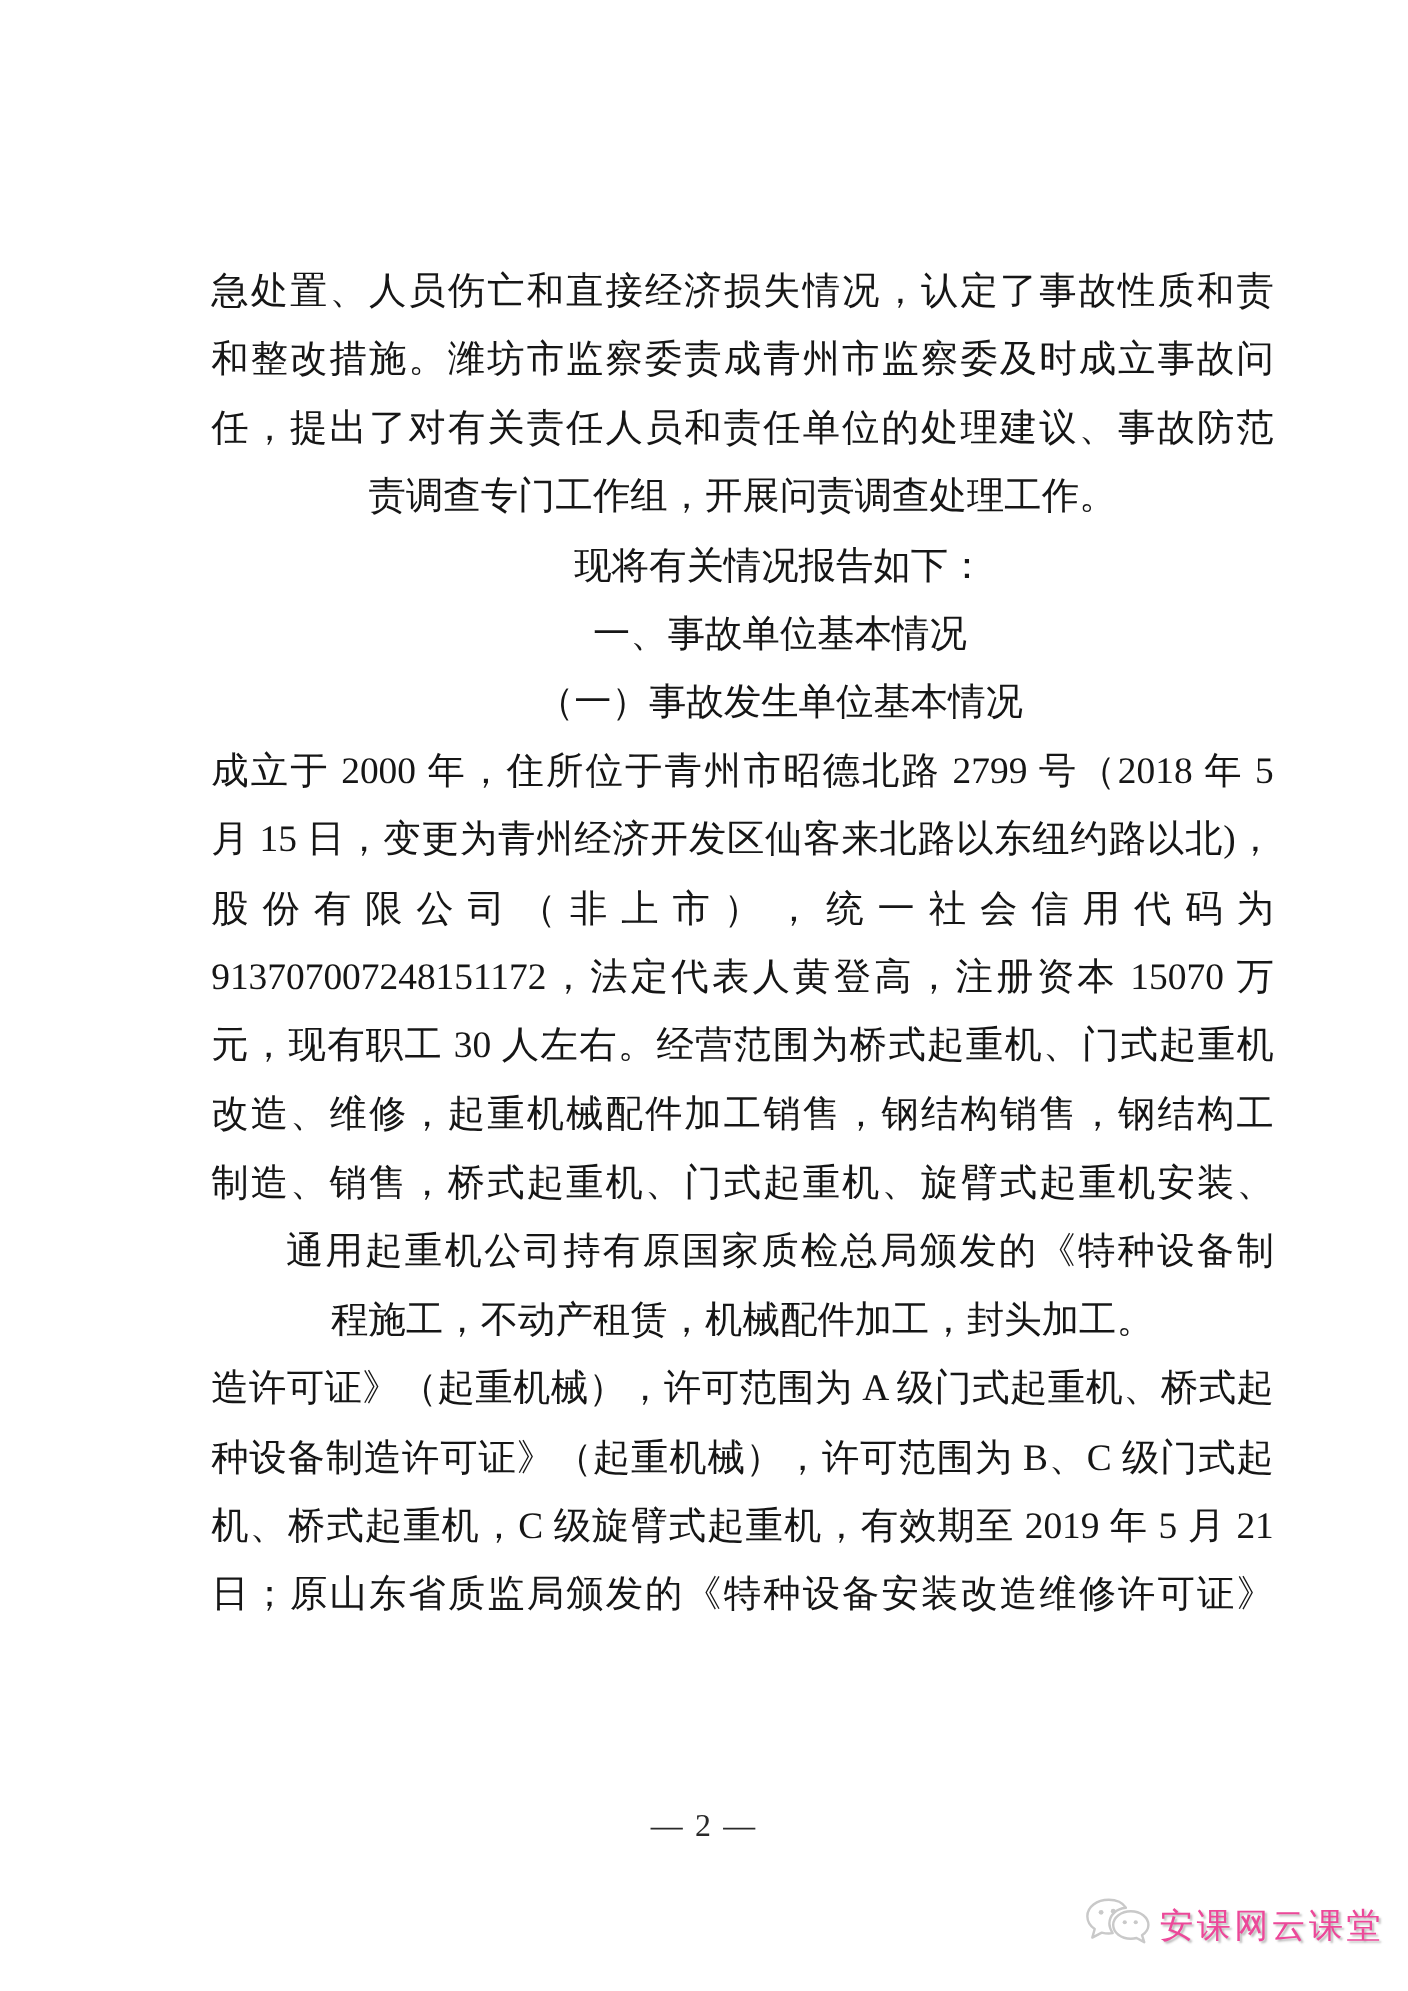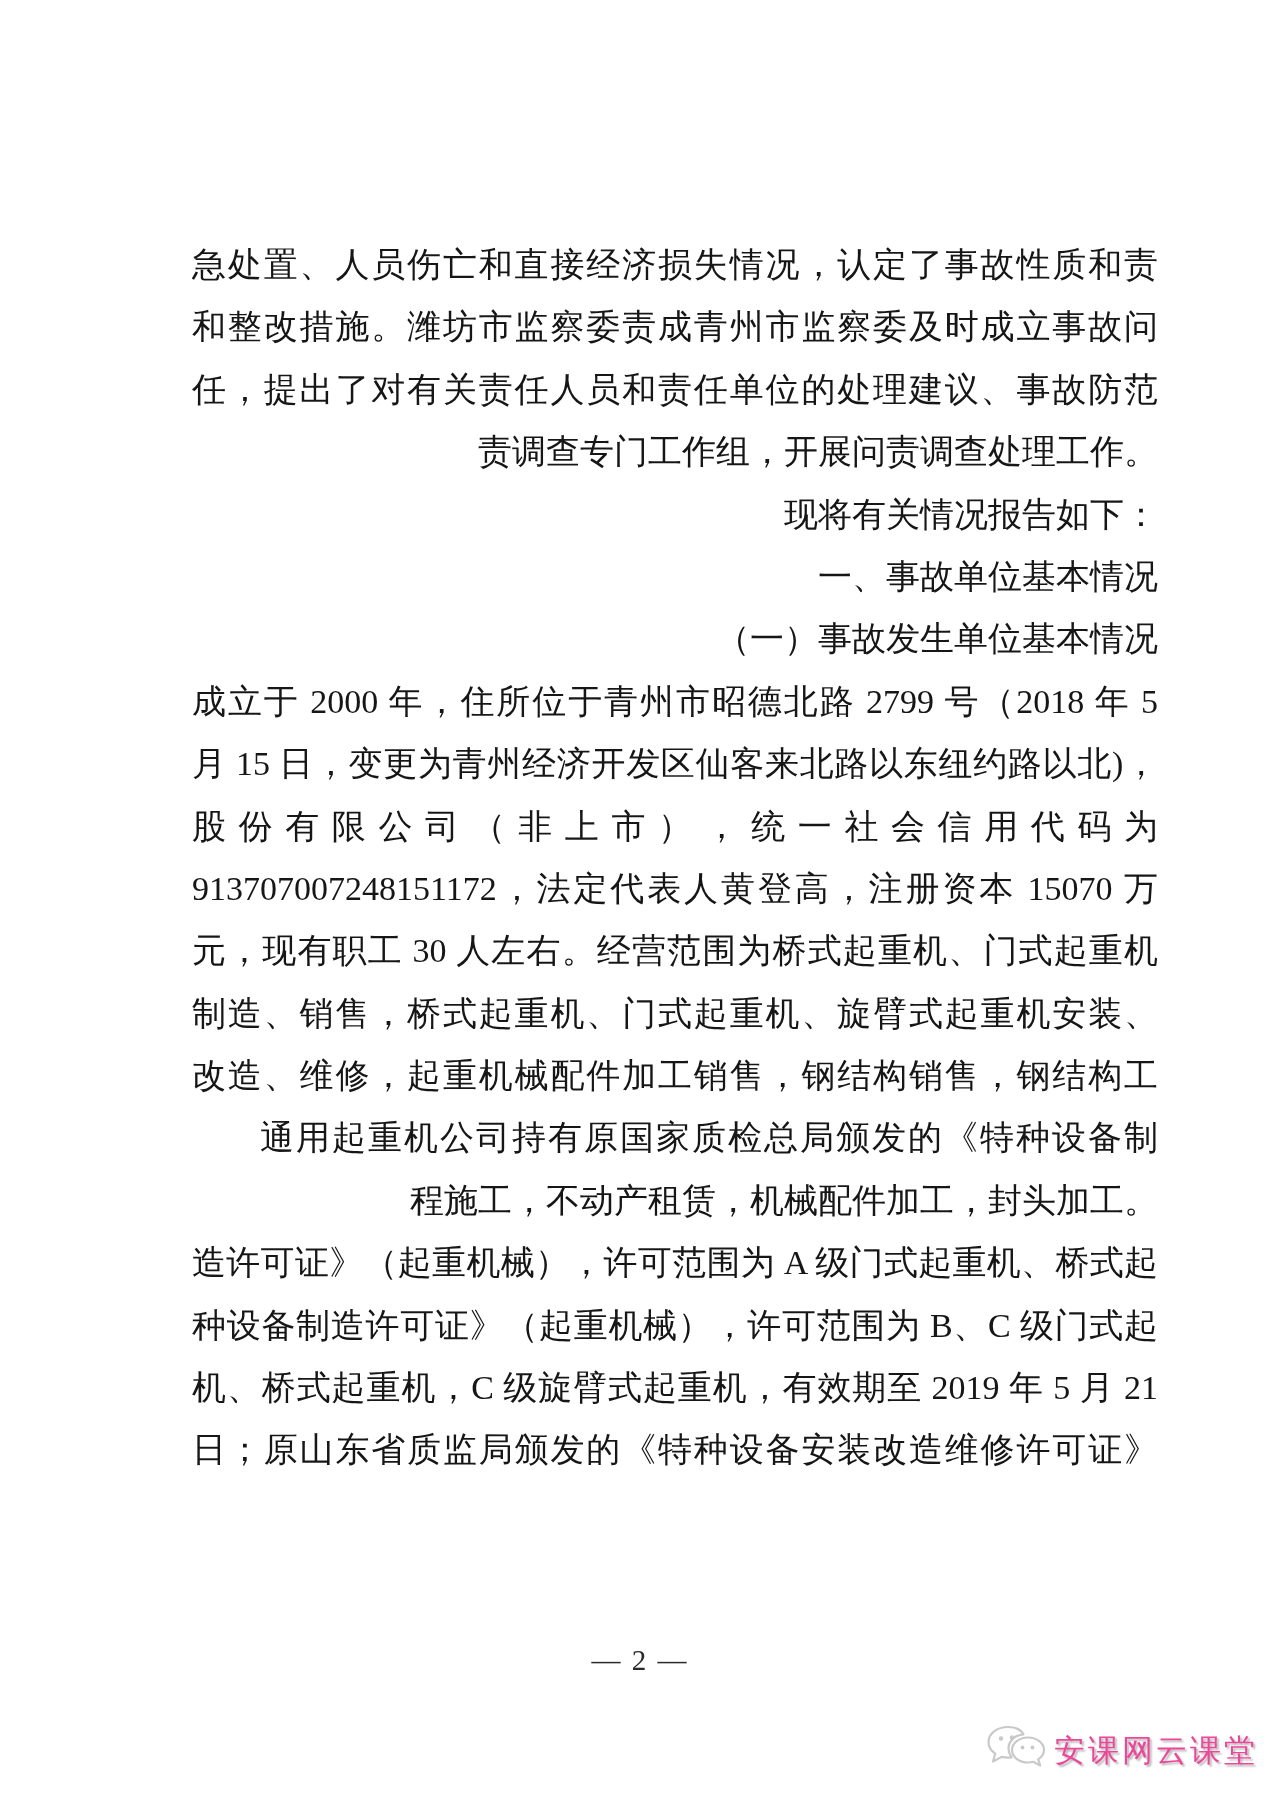--- a/index.html
+++ b/index.html
@@ -21,21 +21,21 @@
     left: 150px;
     top: 234px;
     width: 966px;
     margin-left: 42px;
   }
   .ln {
     height: 62.4px;
     line-height: 62.4px;
     font-size: 34px;
     color: #161616;
-    text-align: right;
+    text-align: center;
     overflow: hidden;
   }
   
   .j {
     text-align: justify;
     text-align-last: justify;
   }
   
   .in {
     text-indent: 68px;
@@ -83,22 +83,22 @@
     <div class="ln j">任，提出了对有关责任人员和责任单位的处理建议、事故防范</div>
     <div class="ln">责调查专门工作组，开展问责调查处理工作。</div>
     <div class="ln in">现将有关情况报告如下：</div>
     <div class="ln in b">一、事故单位基本情况</div>
     <div class="ln in b">（一）事故发生单位基本情况</div>
     <div class="ln j">成立于 2000 年，住所位于青州市昭德北路 2799 号（2018 年 5</div>
     <div class="ln j">月 15 日，变更为青州经济开发区仙客来北路以东纽约路以北)，</div>
     <div class="ln j">股份有限公司（非上市），统一社会信用代码为</div>
     <div class="ln j">913707007248151172，法定代表人黄登高，注册资本 15070 万</div>
     <div class="ln j">元，现有职工 30 人左右。经营范围为桥式起重机、门式起重机</div>
+    <div class="ln j">改造、维修，起重机械配件加工销售，钢结构销售，钢结构工</div>
     <div class="ln j">制造、销售，桥式起重机、门式起重机、旋臂式起重机安装、</div>
-    <div class="ln j">改造、维修，起重机械配件加工销售，钢结构销售，钢结构工</div>
     <div class="ln in j">通用起重机公司持有原国家质检总局颁发的《特种设备制</div>
     <div class="ln">程施工，不动产租赁，机械配件加工，封头加工。</div>
     <div class="ln j">造许可证》（起重机械），许可范围为 A 级门式起重机、桥式起</div>
     <div class="ln j">种设备制造许可证》（起重机械），许可范围为 B、C 级门式起重</div>
     <div class="ln j">机、桥式起重机，C 级旋臂式起重机，有效期至 2019 年 5 月 21</div>
     <div class="ln j">日；原山东省质监局颁发的《特种设备安装改造维修许可证》（起</div>
   </div>
 
   <div class="footer">— 2 —</div>
 

